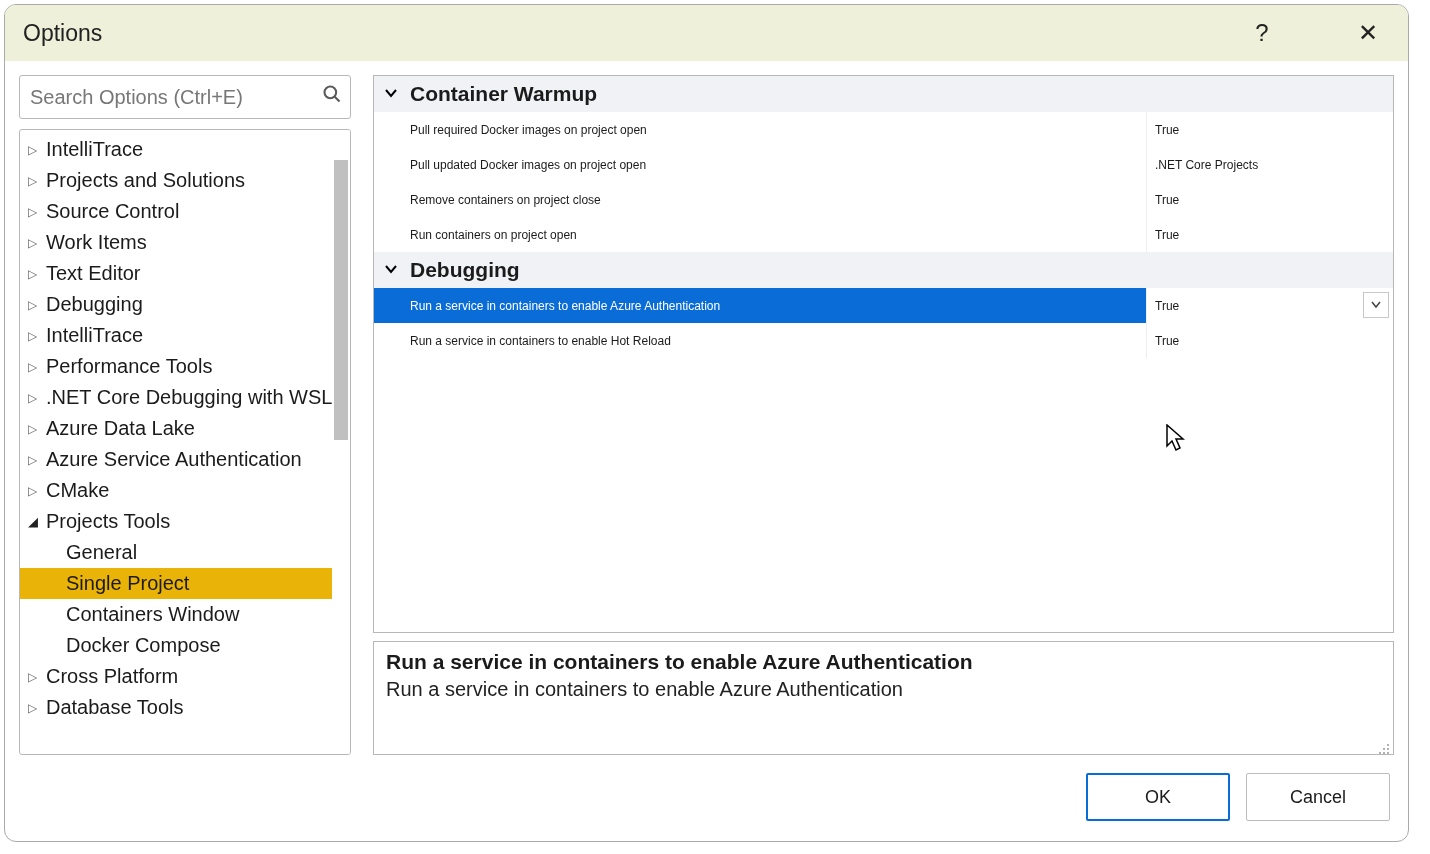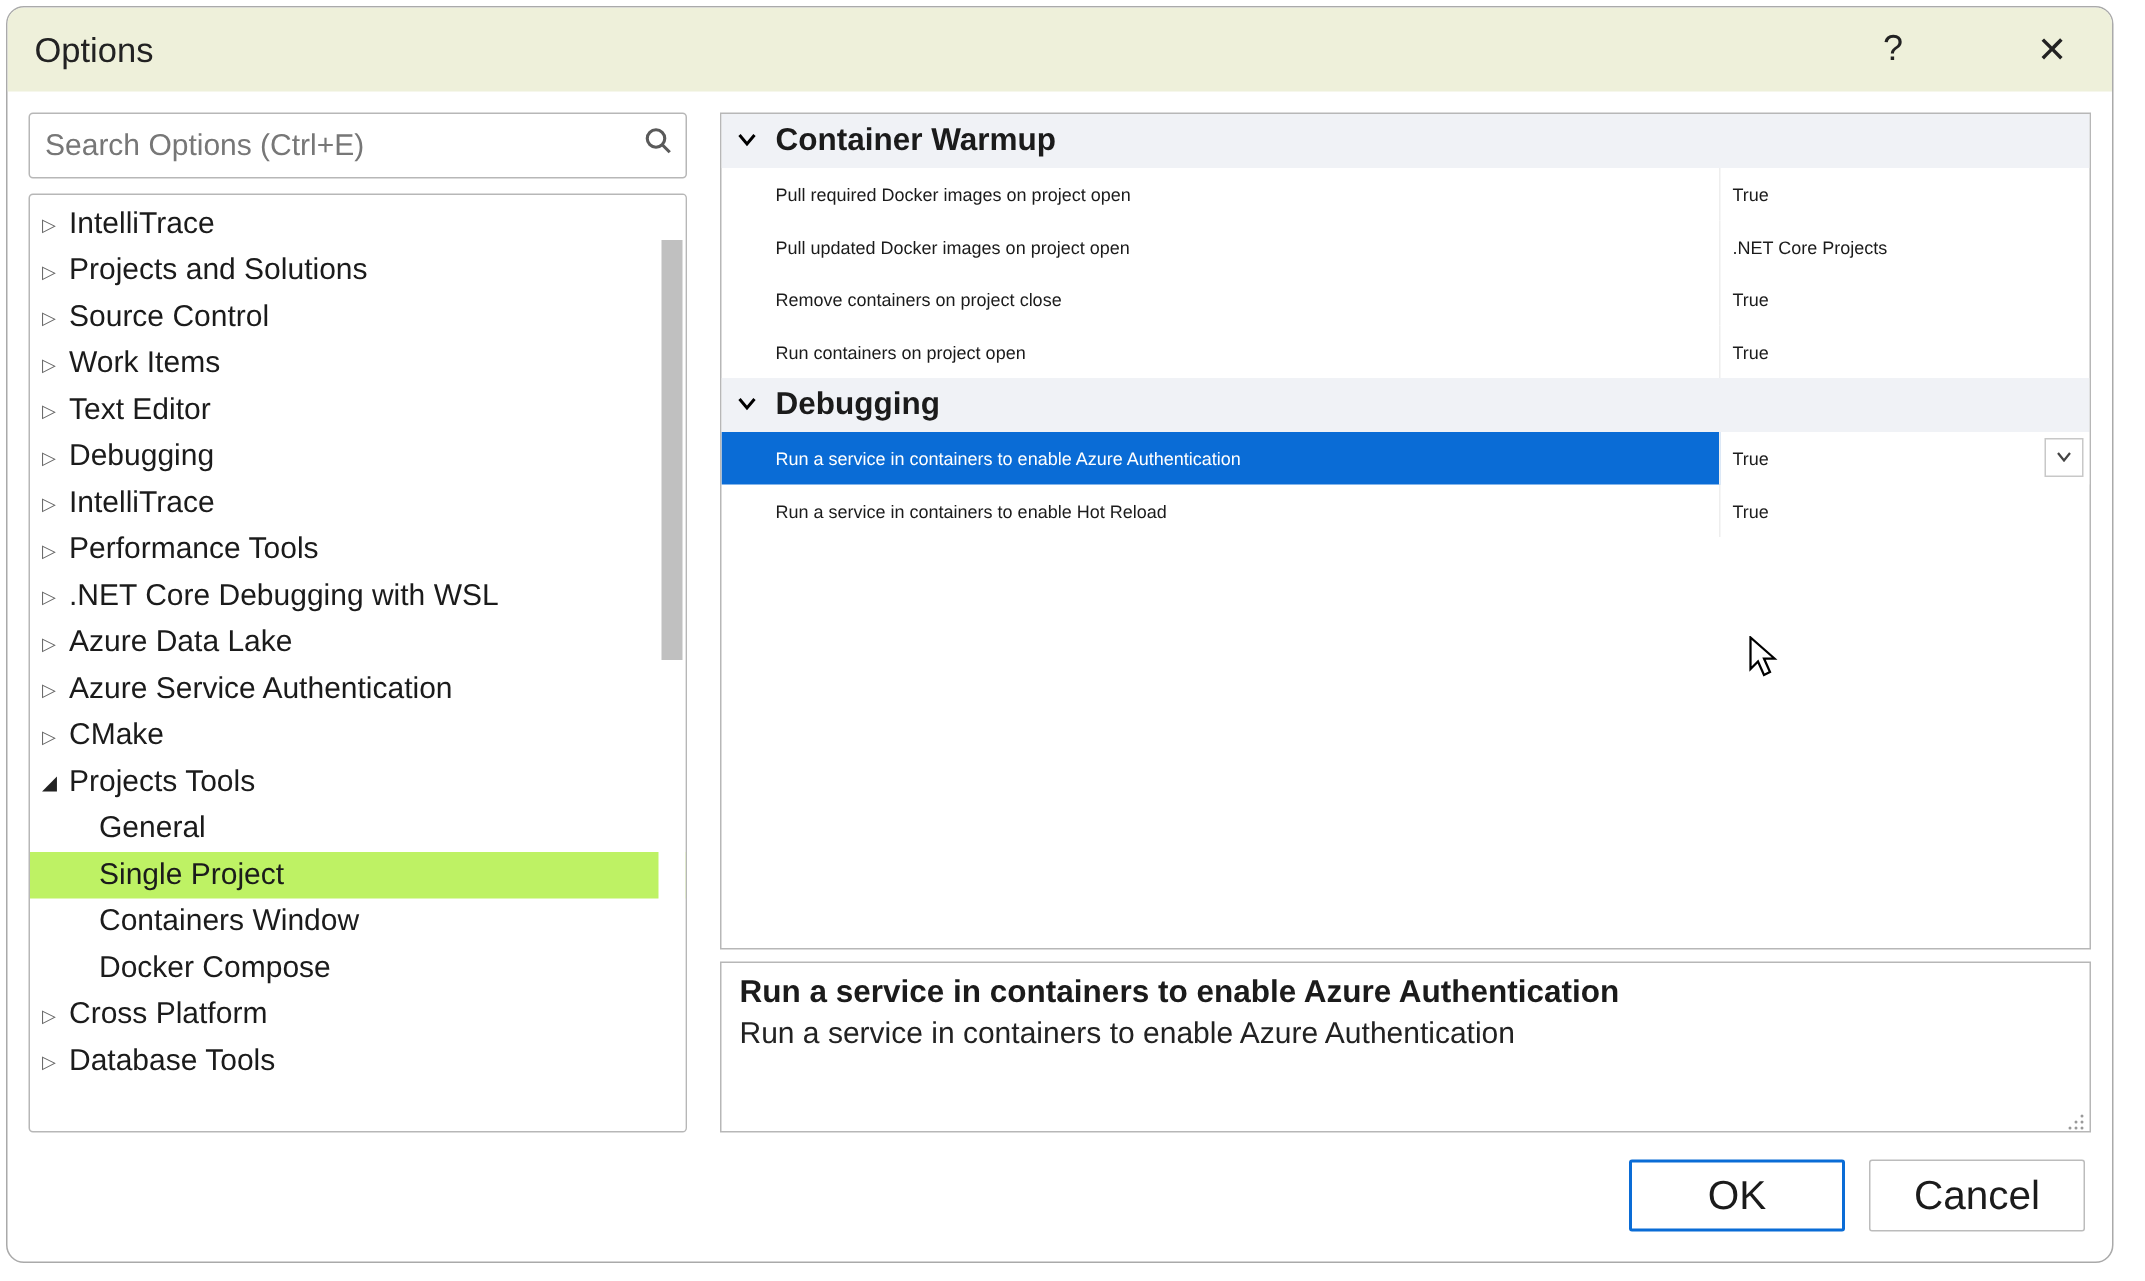--- a/index.html
+++ b/index.html
@@ -43,21 +43,21 @@
   .titlebar .tbtn:last-child { margin-left: 34px; }
   .body {
     flex: 1;
     display: flex;
     gap: 22px;
     padding: 14px 14px 4px 14px;
     min-height: 0;
   }
   
   .left {
-    width: 439px;
+    width: 332px;
     display: flex;
     flex-direction: column;
     gap: 10px;
   }
   .searchbox {
     border: 1px solid #b7b7b7;
     border-radius: 3px;
     height: 44px;
     display: flex;
     align-items: center;
@@ -105,21 +105,21 @@
   .tree-item .arrow {
     width: 18px;
     font-size: 12px;
     color: #666;
     display:inline-block;
   }
   .tree-item.expanded .arrow { color:#222; font-size:13px; }
   .tree-item.child { padding-left: 46px; }
   .tree-item.child .arrow { width: 0; }
   .tree-item.selected {
-    background: #bef264;
+    background: #eab308;
   }
   
   .right {
     flex: 1;
     display: flex;
     flex-direction: column;
     gap: 8px;
     min-height:0;
   }
   .propgrid {
@@ -188,21 +188,21 @@
     padding: 14px 18px 20px 0;
     display:flex;
     justify-content:flex-end;
     gap: 16px;
   }
   .btn {
     min-width: 144px;
     height: 48px;
     border: 1px solid #bcbcbc;
     background:#fff;
-    font-size:27px;
+    font-size:18px;
     display:flex; align-items:center; justify-content:center;
     border-radius:2px;
   }
   .btn.primary { border:2px solid #0a6cd6; }
   .cursor-fake {
     position:absolute;
     left:1166px; top:424px;
     font-size:26px; color:#000;
     pointer-events:none;
   }

